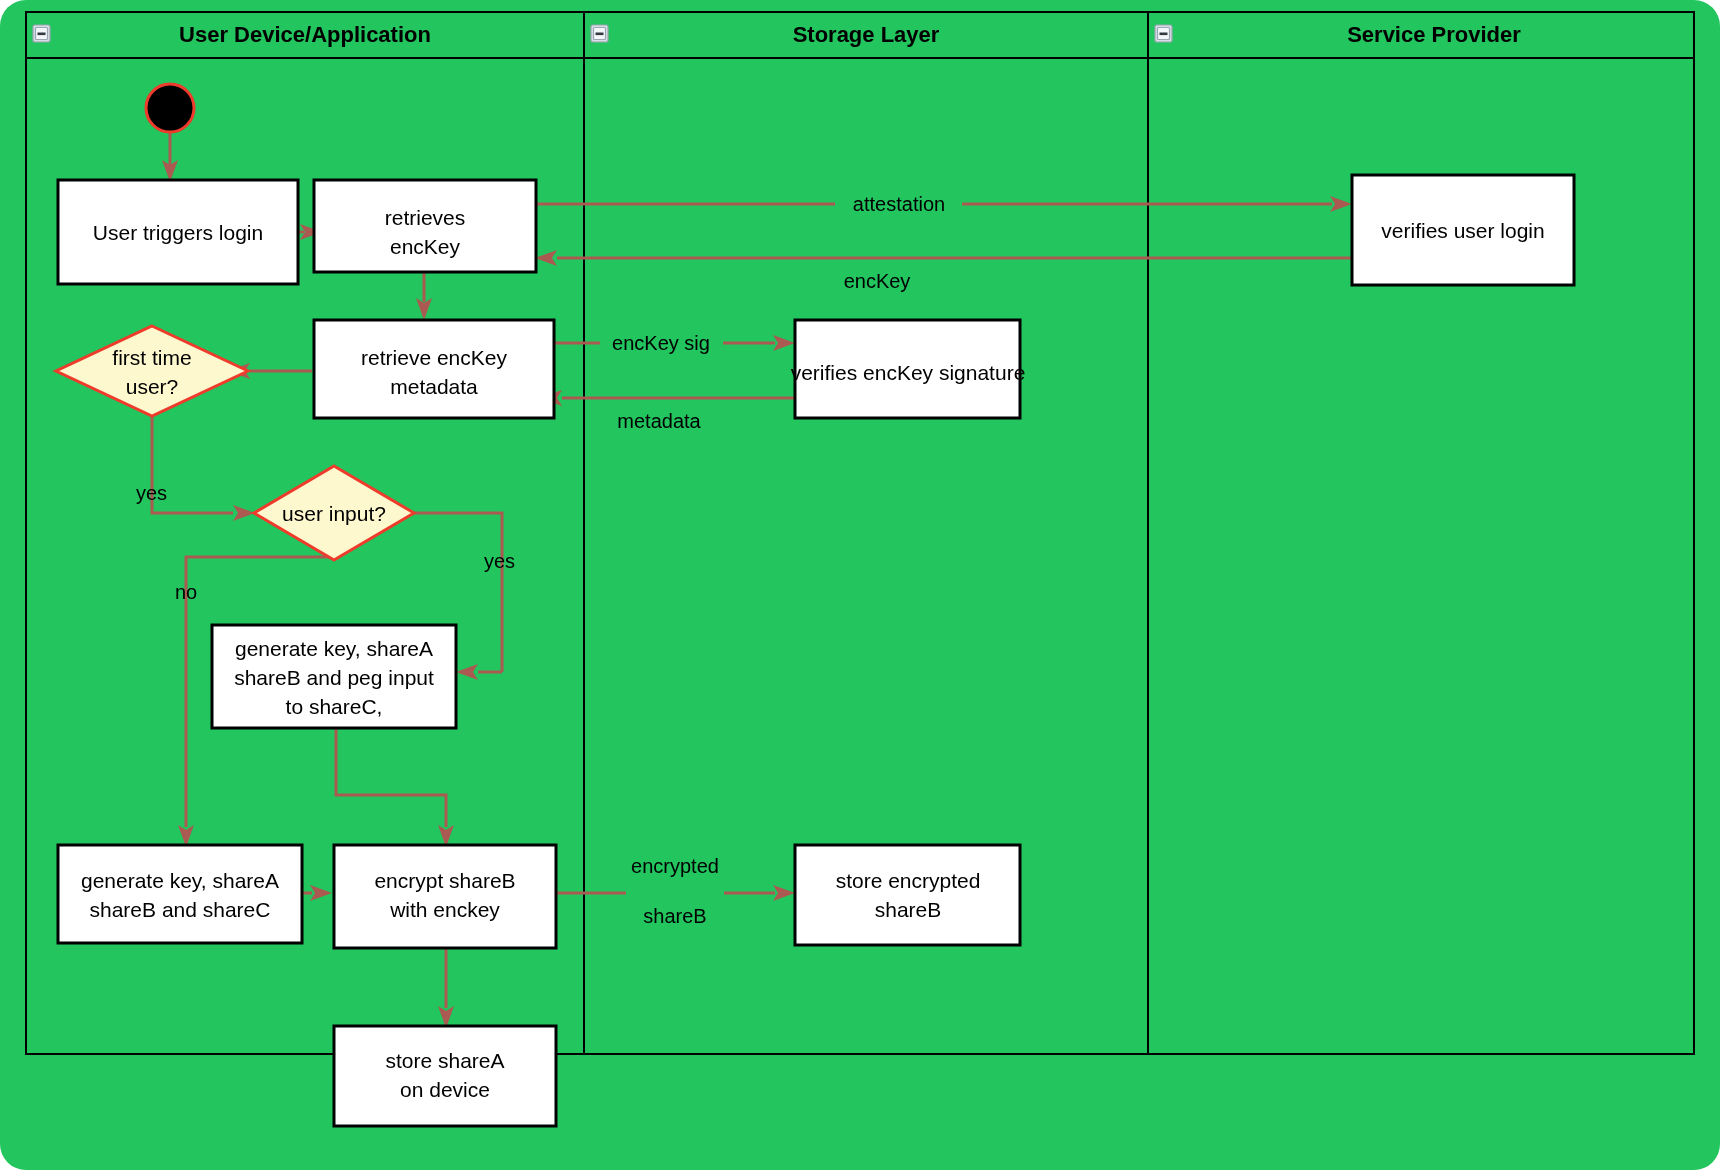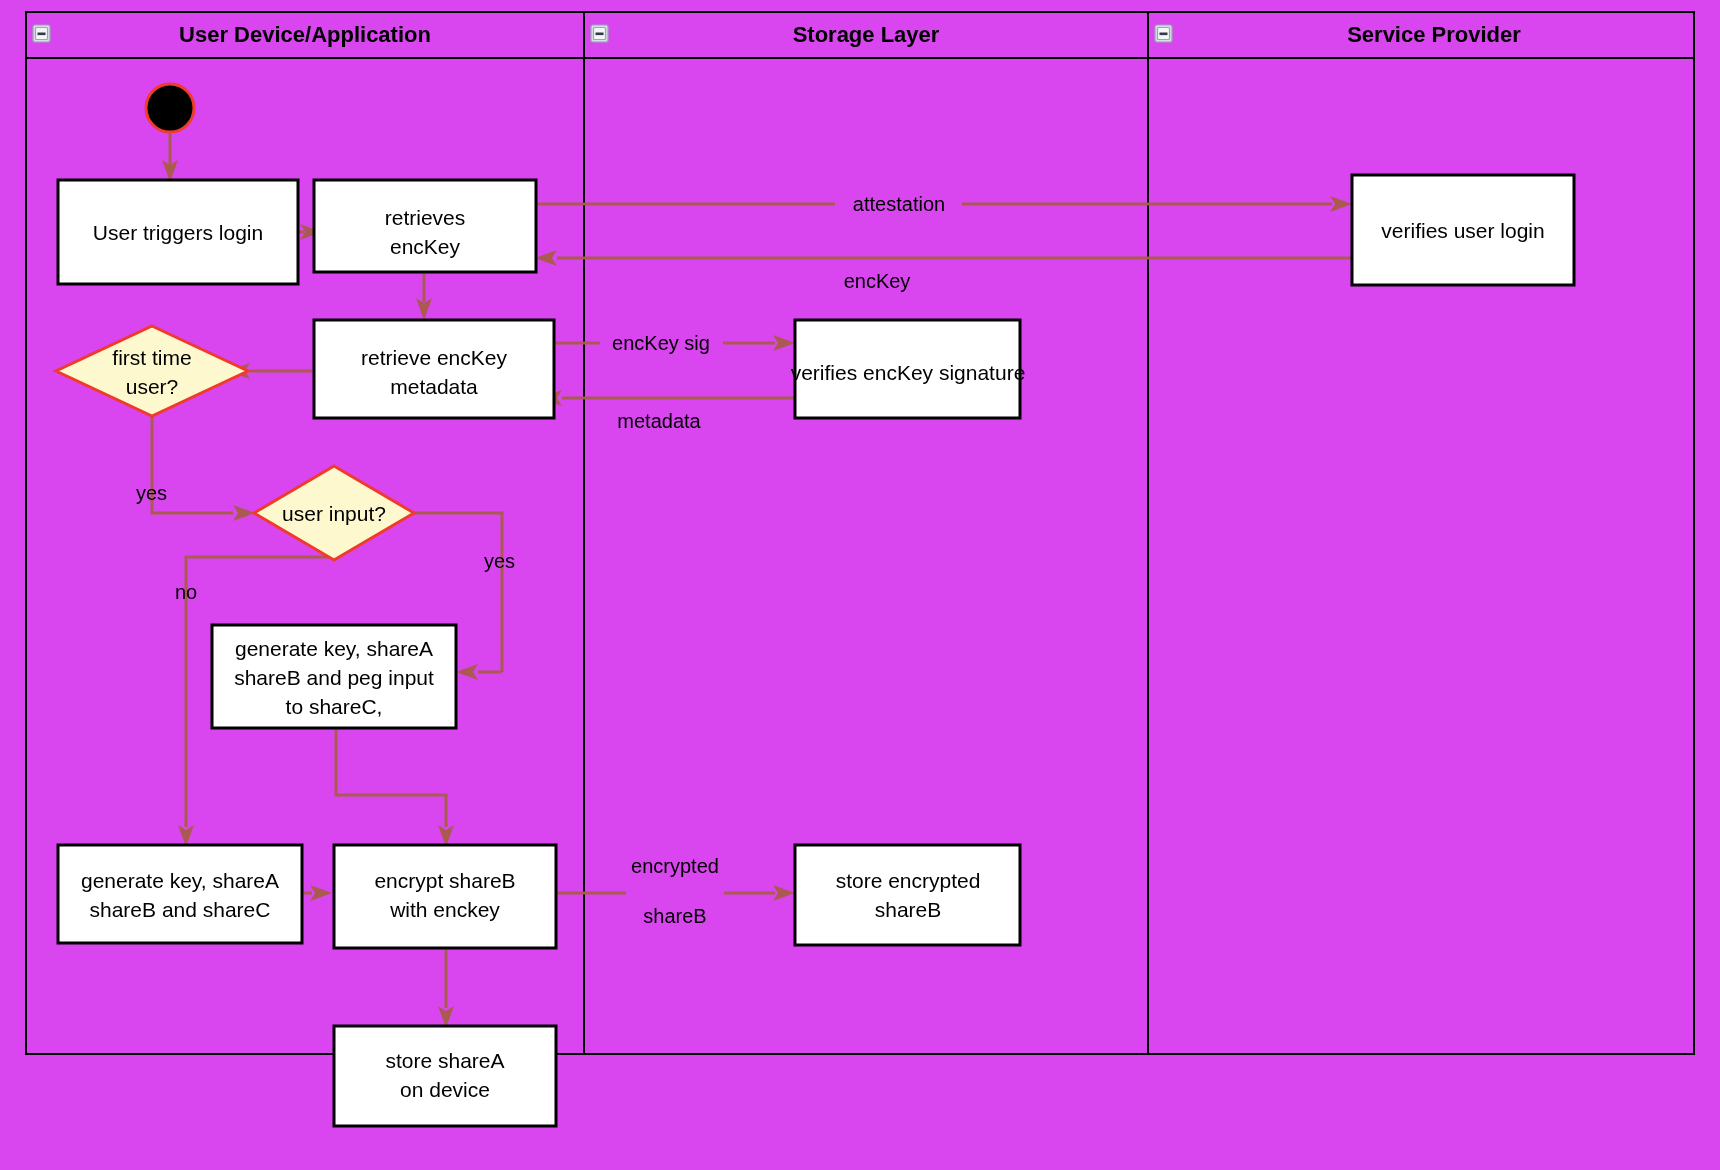--- a/index.html
+++ b/index.html
@@ -11,21 +11,22 @@
   body {
     font-family: "Liberation Sans", sans-serif;
     width: 1720px;
     height: 1170px;
     overflow: hidden;
   }
   #canvas {
     position: relative;
     width: 1720px;
     height: 1170px;
-    background: #d946ef;
+    background: #22c55e;
+    border-radius: 26px;
   }
   svg#diagram {
     position: absolute;
     left: 0;
     top: 0;
     width: 1720px;
     height: 1170px;
     display: block;
   }
   .swimlane-border {

